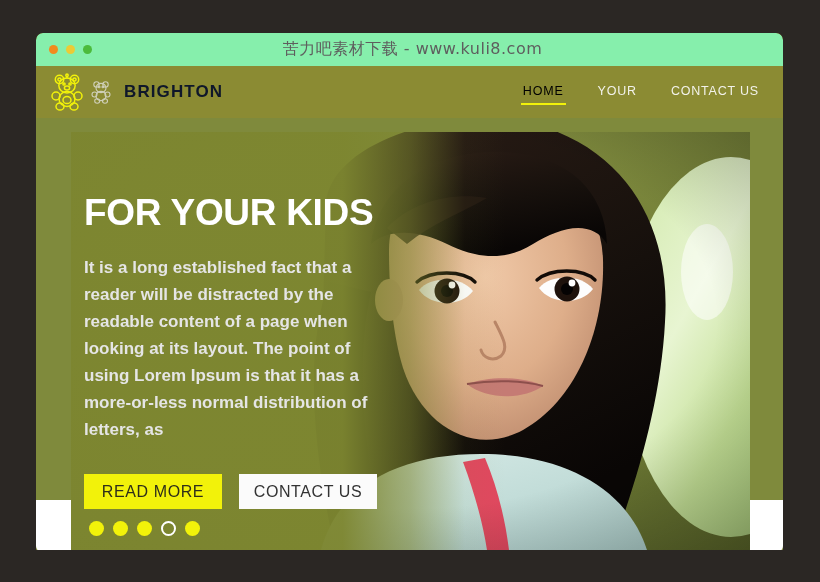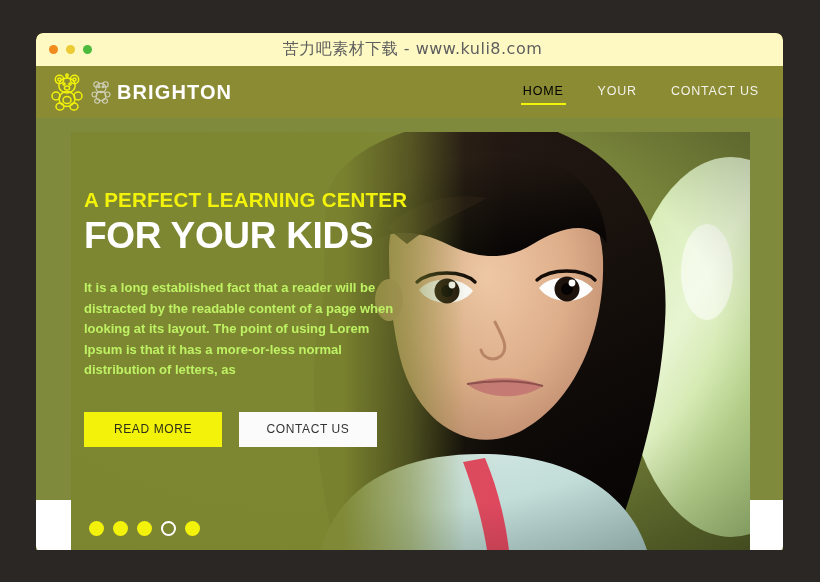--- a/index.html
+++ b/index.html
@@ -22,21 +22,21 @@
     height: 517px;
     border-radius: 7px 7px 0 0;
     overflow: hidden;
     background: #808033;
   }
 
   
   .title-bar {
     position: relative;
     height: 33px;
-    background: #fef9c3;
+    background: #86efac;
     border-radius: 7px 7px 0 0;
     display: flex;
     align-items: center;
   }
   .traffic-lights {
     position: absolute;
     left: 13px;
     top: 0;
     height: 33px;
     display: flex;
@@ -68,24 +68,25 @@
     position: relative;
   }
   .brand {
     display: flex;
     align-items: center;
     gap: 6px;
   }
   .bear-big { width: 34px; height: 38px; display: block; }
   .bear-small { width: 20px; height: 24px; display: block; margin-left: 1px; }
   .brand-name {
-    color: #ffffff;
-    font-size: 20px;
+    color: #0f172a;
+    font-size: 17px;
     font-weight: bold;
     letter-spacing: 1.1px;
+    margin-left: 7px;
   }
 
   .nav {
     display: flex;
     align-items: center;
     margin-left: auto;
     gap: 0;
   }
   .nav-item {
     position: relative;
@@ -159,39 +160,39 @@
   }
   .hero-title {
     color: #ffffff;
     font-size: 37px;
     font-weight: bold;
     letter-spacing: -0.3px;
     line-height: 1.12;
     margin-top: 3px;
   }
   .hero-desc {
-    color: #bef264;
-    font-size: 13px;
+    color: #e5e5e5;
+    font-size: 17px;
     line-height: 1.58;
     margin-top: 22px;
     width: 312px;
     font-weight: bold;
   }
 
   .hero-buttons {
     display: flex;
     gap: 17px;
     margin-top: 31px;
   }
   .btn {
     height: 35px;
     display: flex;
     align-items: center;
     justify-content: center;
-    font-size: 12px;
+    font-size: 16px;
     letter-spacing: 0.6px;
     cursor: pointer;
     border: none;
     font-family: "Liberation Sans", sans-serif;
   }
   .btn-primary { width: 138px; background: #f2f20a; color: #2e2e1a; }
   .btn-secondary { width: 138px; background: #fbfbfb; color: #333333; }
 
   .hero-dots {
     position: absolute;
@@ -371,21 +372,20 @@
           <path d="M396 252 C418 244 452 244 472 254 C452 268 416 268 396 252 Z" fill="#c57b74"></path>
           <path d="M396 252 C420 248 450 248 472 254" stroke="#8d4f4c" stroke-width="2" fill="none"></path>
 
           <rect width="679" height="418" fill="url(#vig)"></rect>
         </svg>
       </div>
 
       <div class="hero-overlay"></div>
 
       <div class="hero-content">
-        <div class="hero-eyebrow">A PERFECT LEARNING CENTER</div>
         <div class="hero-title">FOR YOUR KIDS</div>
         <div class="hero-desc">It is a long established fact that a reader will be distracted by the readable content of a page when looking at its layout. The point of using Lorem Ipsum is that it has a more-or-less normal distribution of letters, as</div>
         <div class="hero-buttons">
           <button class="btn btn-primary">READ MORE</button>
           <button class="btn btn-secondary">CONTACT US</button>
         </div>
       </div>
 
       <div class="hero-dots">
         <span class="cdot"></span>

